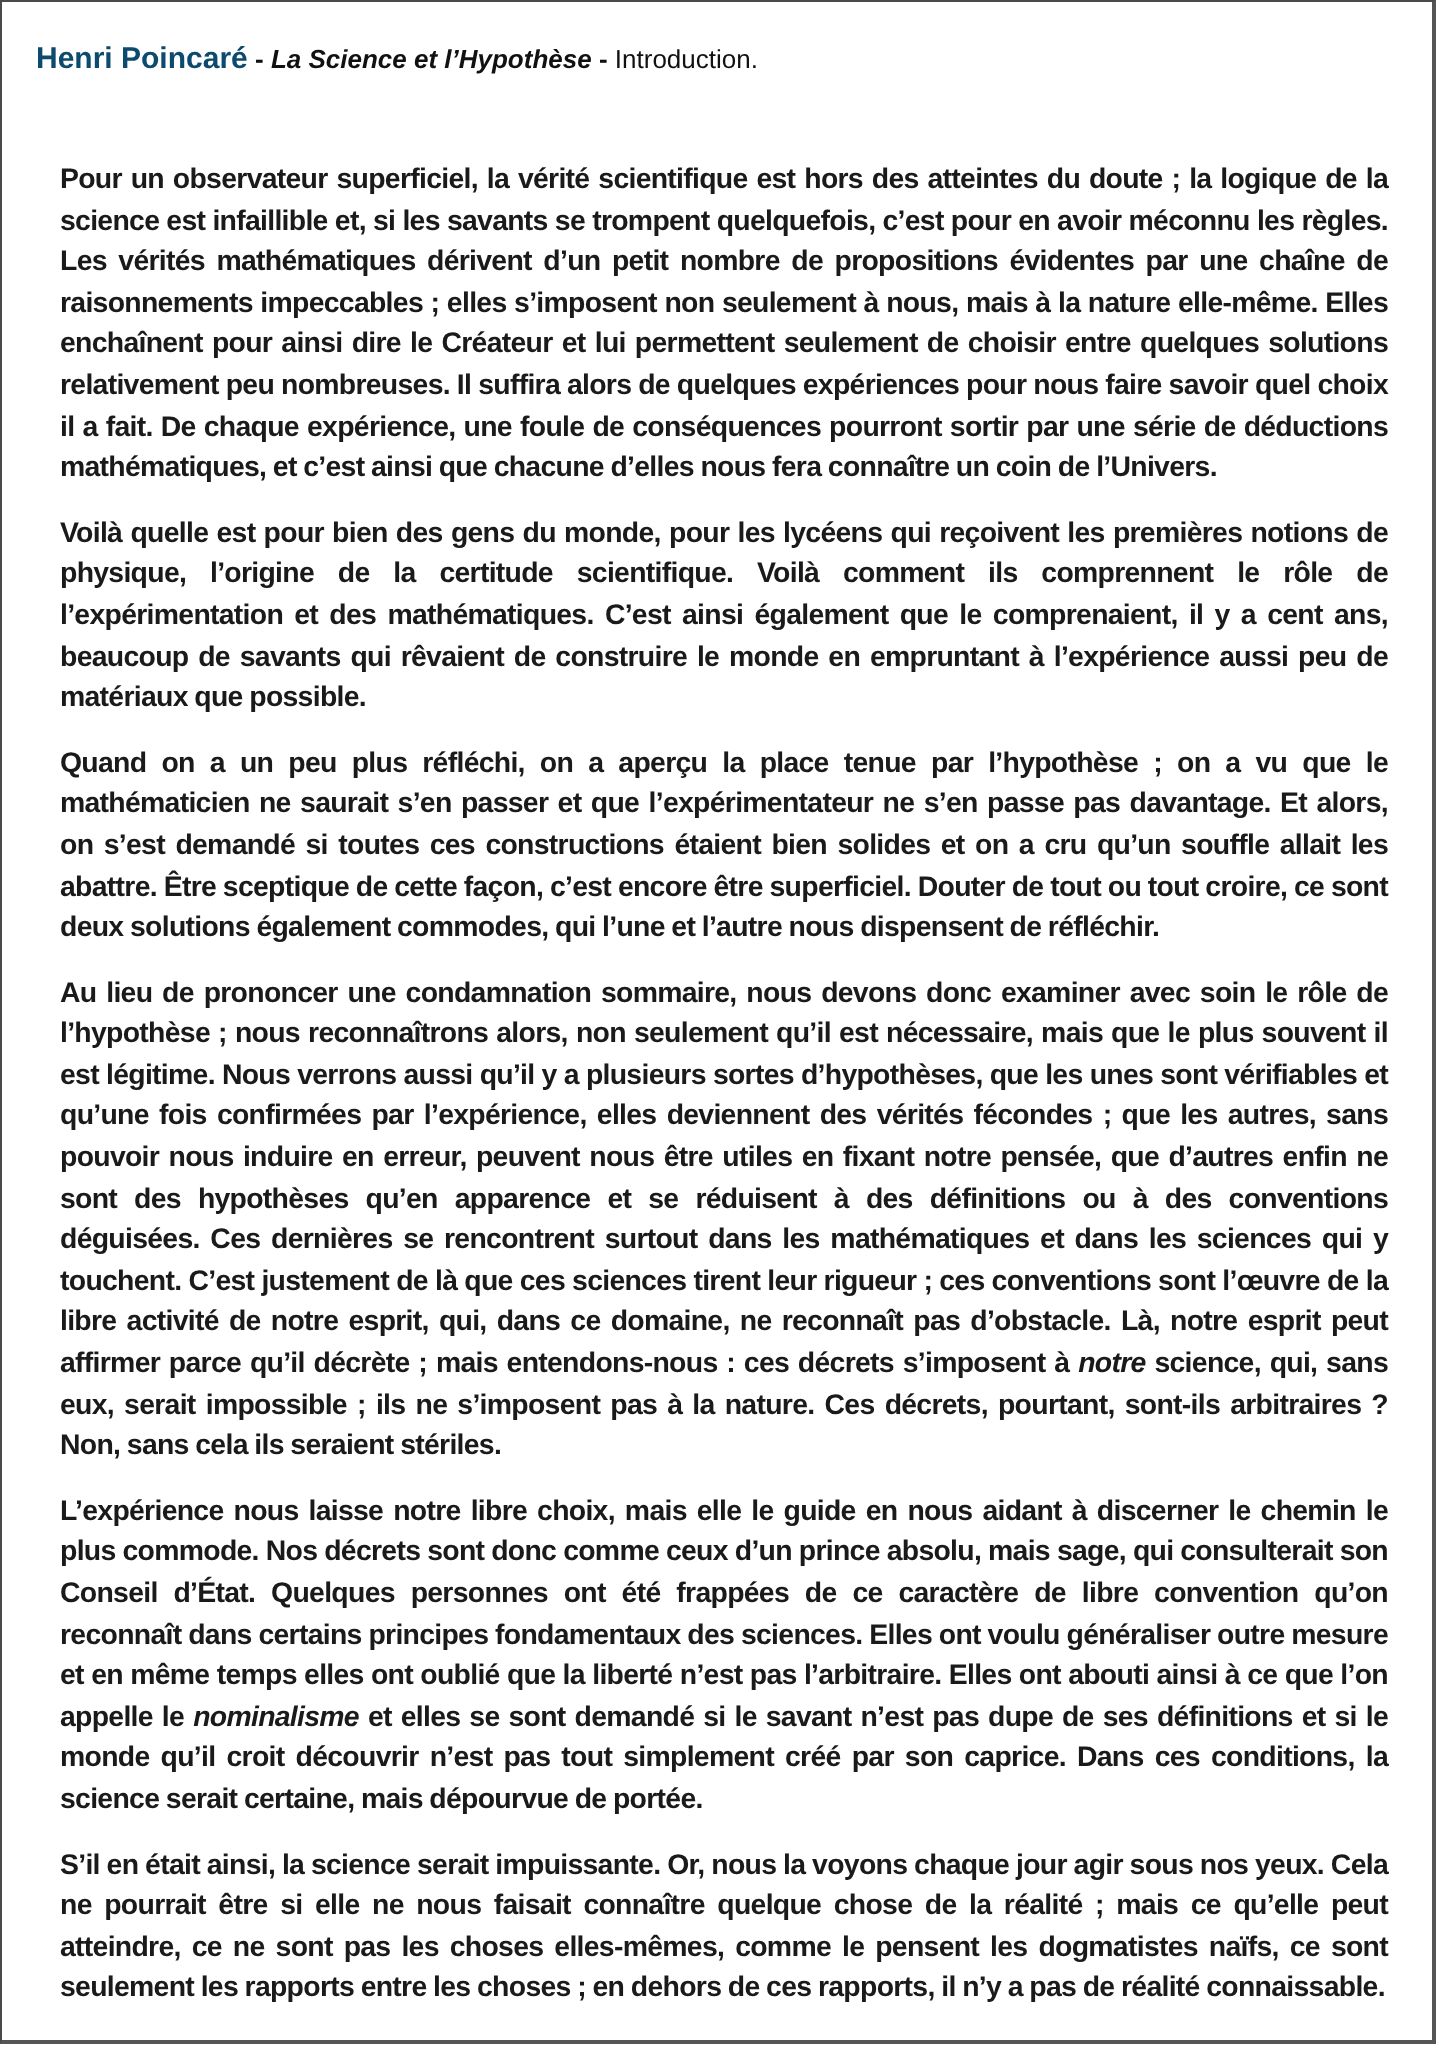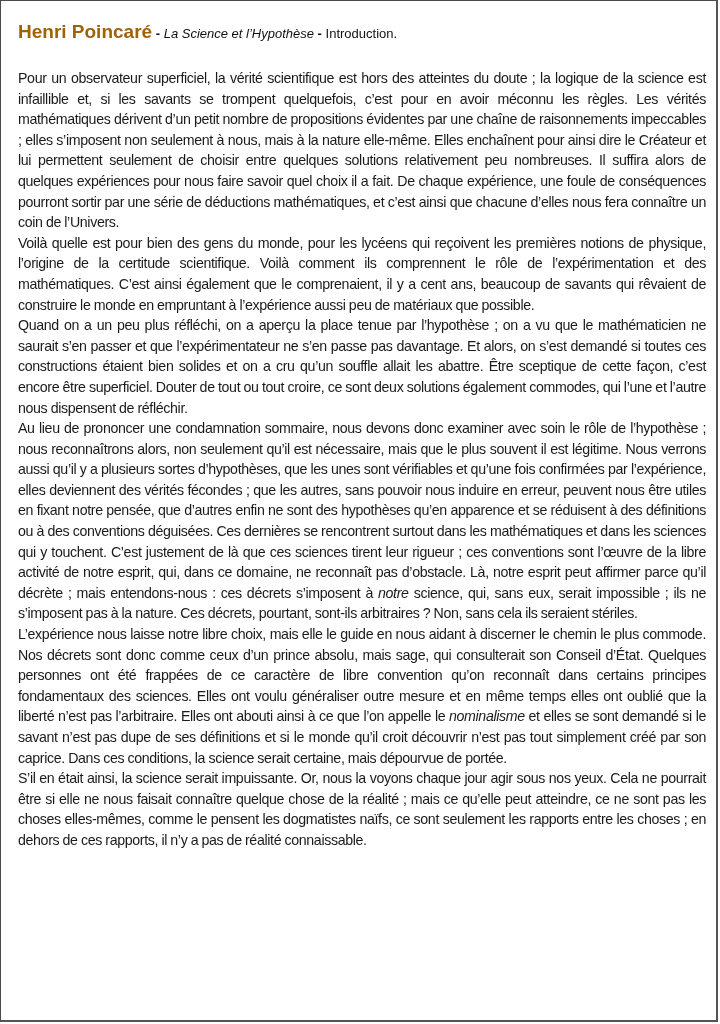--- a/index.html
+++ b/index.html
@@ -13,39 +13,39 @@
     box-sizing: border-box;
     background: #ffffff;
   }
   .header {
     position: absolute; left: 17px; top: 20px;
     white-space: nowrap;
     font-family: "Liberation Sans", sans-serif;
     color: #111111;
   }
   .author {
-    color: #a16207;
+    color: #0c4a6e;
     font-weight: bold;
-    font-size: 19px;
+    font-size: 15px;
   }
   .sep { font-size: 13px; font-weight: bold; }
-  .work { font-size: 13px; font-style: italic; font-weight: normal; }
+  .work { font-size: 13px; font-style: italic; font-weight: bold; }
   .section { font-size: 13px; font-weight: normal; }
   .body {
     position: absolute; left: 17px; top: 67px;
     width: 688px;
     font-family: "Liberation Sans", sans-serif;
     font-size: 14.2px;
     line-height: 20.6px;
     color: #1a1a1a;
     text-align: justify;
     letter-spacing: -0.35px;
     word-spacing: -0.3px;
   }
-  .body p { margin: 0; }
+  .body p { margin: 12px; font-weight: bold; }
   .body em { font-style: italic; }
 </style>
 </head>
 <body>
 
 <div class="page">
 
   <div class="header">
     <span class="author">Henri Poincaré</span><span class="sep"> - </span><span class="work">La Science et l’Hypothèse</span><span class="sep"> - </span><span class="section">Introduction.</span>
   </div>

